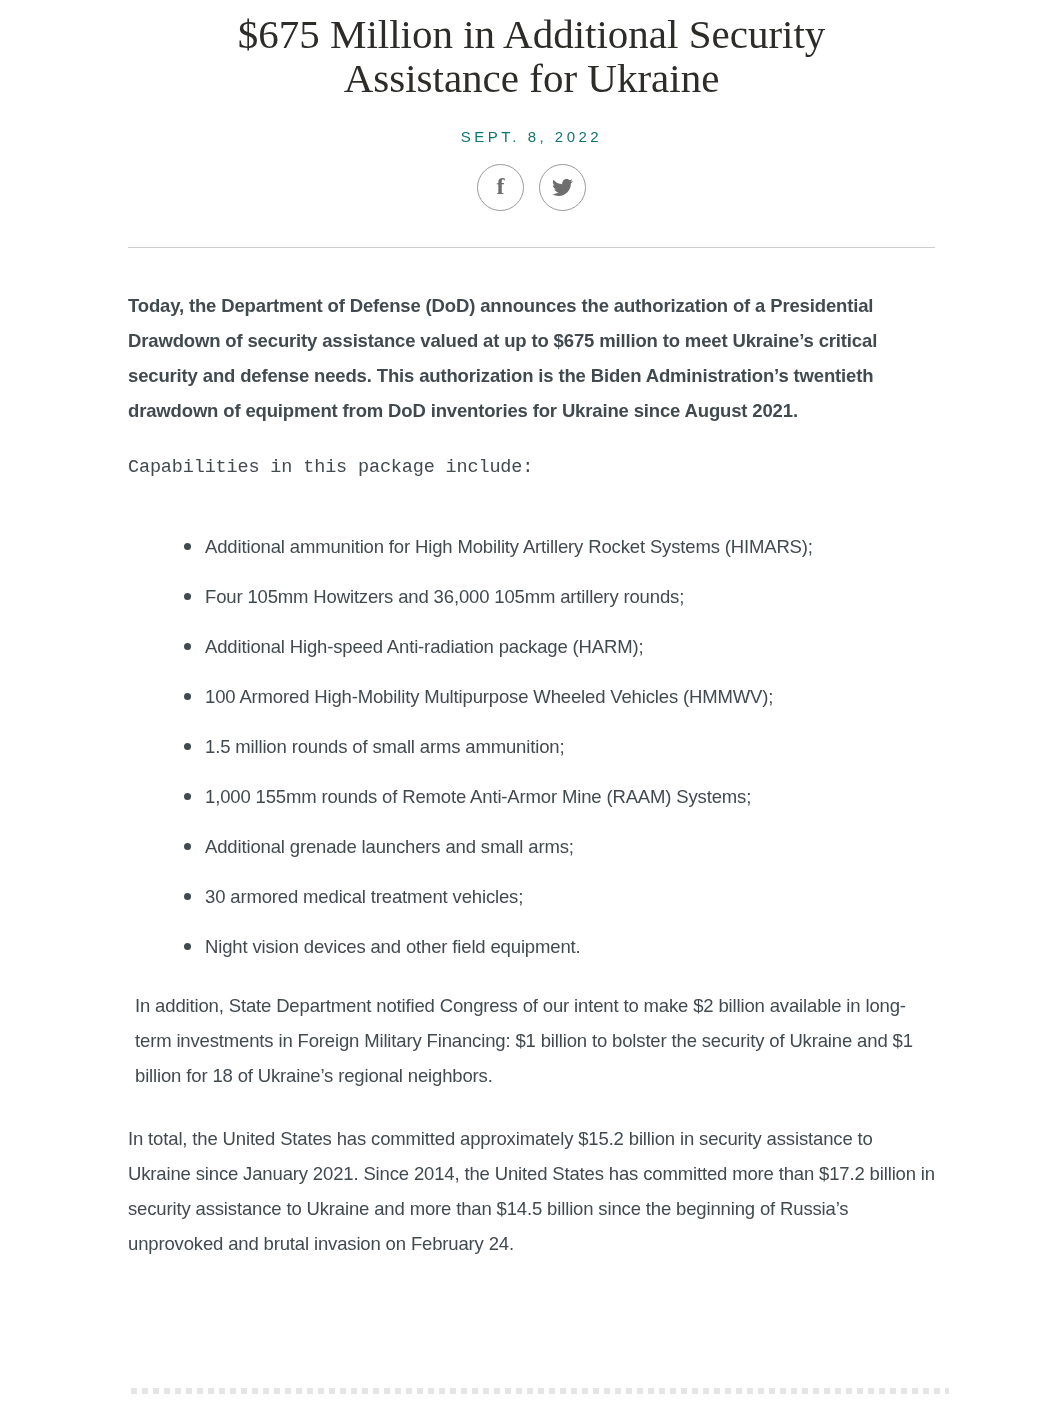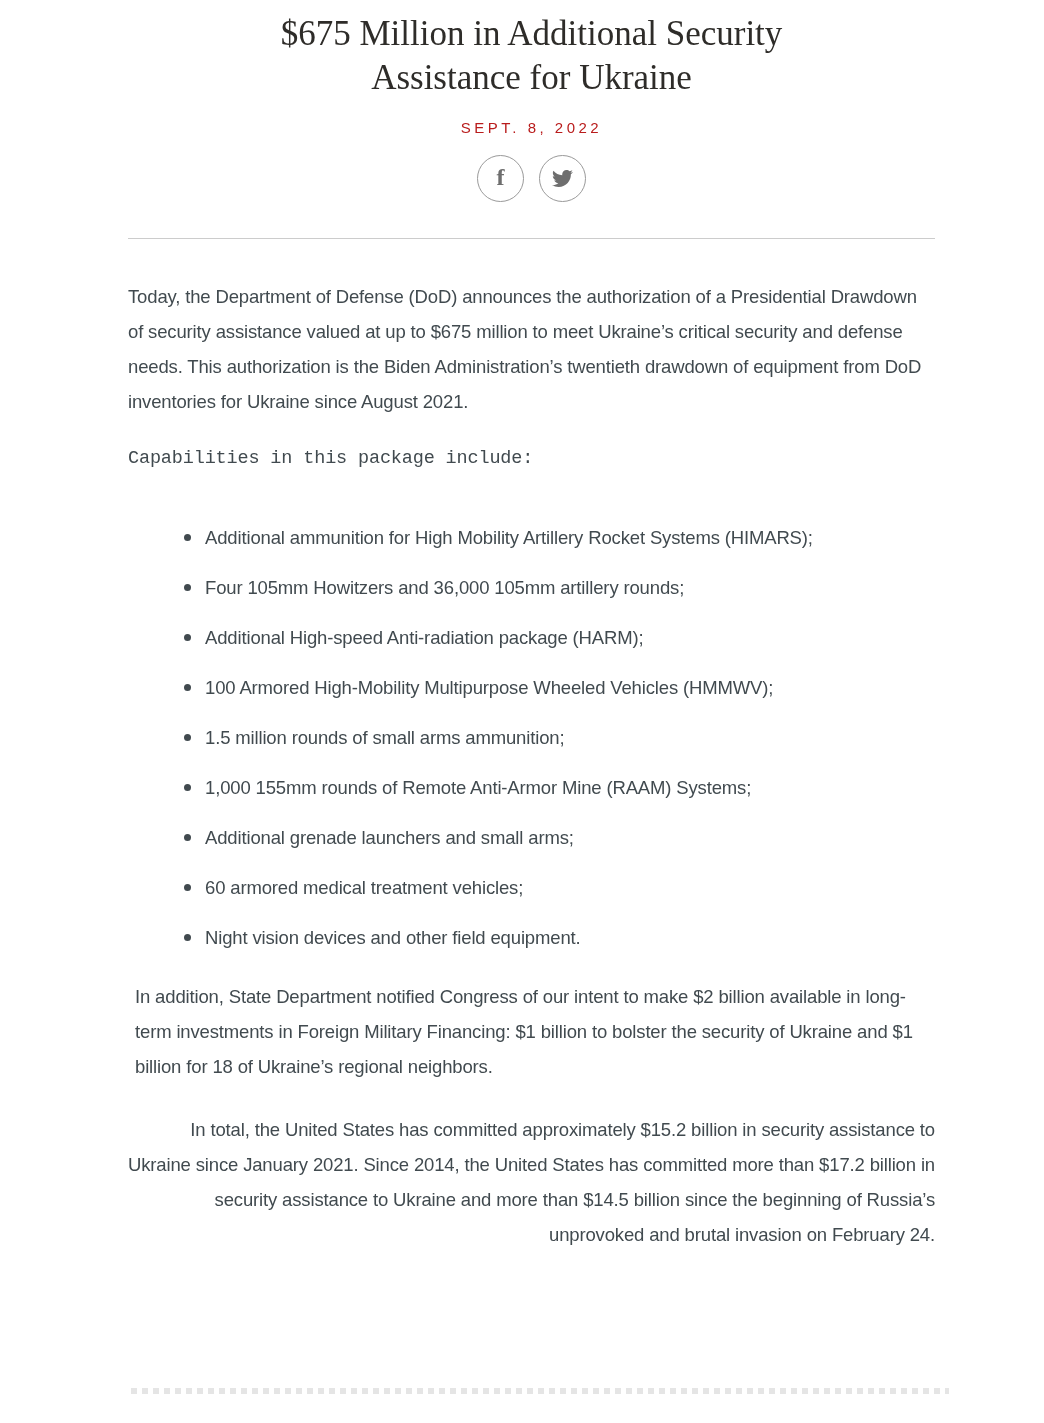--- a/index.html
+++ b/index.html
@@ -13,32 +13,32 @@
   .article {
     position: relative;
     width: 807px;
     margin-left: 128px;
   }
   
   .page-title {
     margin: 12px 0 0 0;
     font-family: "Liberation Serif", serif;
     font-weight: 400;
-    font-size: 35px;
+    font-size: 41px;
     line-height: 44px;
     text-align: center;
     color: #2e2c29;
   }
   .page-title span { display: block; }
   .publish-date {
-    margin-top: 19px;
+    margin-top: 28px;
     text-align: center;
     font-size: 15px;
     letter-spacing: 3.5px;
-    color: #b91c1c;
+    color: #0f766e;
   }
   .share-row {
     margin-top: 19px;
     display: flex;
     justify-content: center;
     gap: 15px;
   }
   .share-btn {
     width: 47px; height: 47px;
     border: 1px solid #9a9a9a;
@@ -63,42 +63,42 @@
     border-top: 1px solid #cccccc;
     margin: 36px 0 0 0;
   }
   
   .copy {
     font-size: 18.5px;
     line-height: 35px;
     letter-spacing: -0.15px;
     color: #414a4f;
   }
-  .p-intro        { margin: 40px 0 22px 0; }
+  .p-intro        { margin: 40px 0 22px 0; font-weight: bold; }
   .p-capabilities { margin: 0; font-family: Liberation Mono, monospace; }
   .capabilities-list {
     list-style: none;
     margin: 44px 0 24px 0;
     padding: 0;
   }
   .capabilities-list li {
     position: relative;
     padding-left: 77px;
     margin-bottom: 15px;
   }
   .capabilities-list li::before {
     content: "";
     position: absolute;
     left: 56px; top: 14px;
     width: 7px; height: 7px;
     border-radius: 50%;
     background: #414a4f;
   }
   .p-state   { margin: 0 0 28px 7px; }
-  .p-total   { margin: 0 0 28px 0; text-align: right; }
+  .p-total   { margin: 0 0 28px 0; }
   .p-closing { margin: 0; }
   
   .clipped-text-remnant {
     position: absolute;
     left: 131px; top: 1388px;
     width: 818px; height: 6px;
     background: repeating-linear-gradient(90deg,
       rgba(125,125,125,0.20) 0px, rgba(125,125,125,0.20) 6px,
       rgba(255,255,255,0) 6px, rgba(255,255,255,0) 11px);
   }
@@ -133,21 +133,21 @@
   <p class="copy p-capabilities">Capabilities in this package include:</p>
 
   <ul class="capabilities-list copy">
     <li>Additional ammunition for High Mobility Artillery Rocket Systems (HIMARS);</li>
     <li>Four 105mm Howitzers and 36,000 105mm artillery rounds;</li>
     <li>Additional High-speed Anti-radiation package (HARM);</li>
     <li>100 Armored High-Mobility Multipurpose Wheeled Vehicles (HMMWV);</li>
     <li>1.5 million rounds of small arms ammunition;</li>
     <li>1,000 155mm rounds of Remote Anti-Armor Mine (RAAM) Systems;</li>
     <li>Additional grenade launchers and small arms;</li>
-    <li>60 armored medical treatment vehicles;</li>
+    <li>30 armored medical treatment vehicles;</li>
     <li>Night vision devices and other field equipment.</li>
   </ul>
 
   <p class="copy p-state">In addition, State Department notified Congress of our intent to make $2 billion available in long-term investments in Foreign Military Financing: $1 billion to bolster the security of Ukraine and $1 billion for 18 of Ukraine’s regional neighbors.</p>
 
   <p class="copy p-total">In total, the United States has committed approximately $15.2 billion in security assistance to Ukraine since January 2021. Since 2014, the United States has committed more than $17.2 billion in security assistance to Ukraine and more than $14.5 billion since the beginning of Russia’s unprovoked and brutal invasion on February 24.</p>
 
 
 </div>
 

